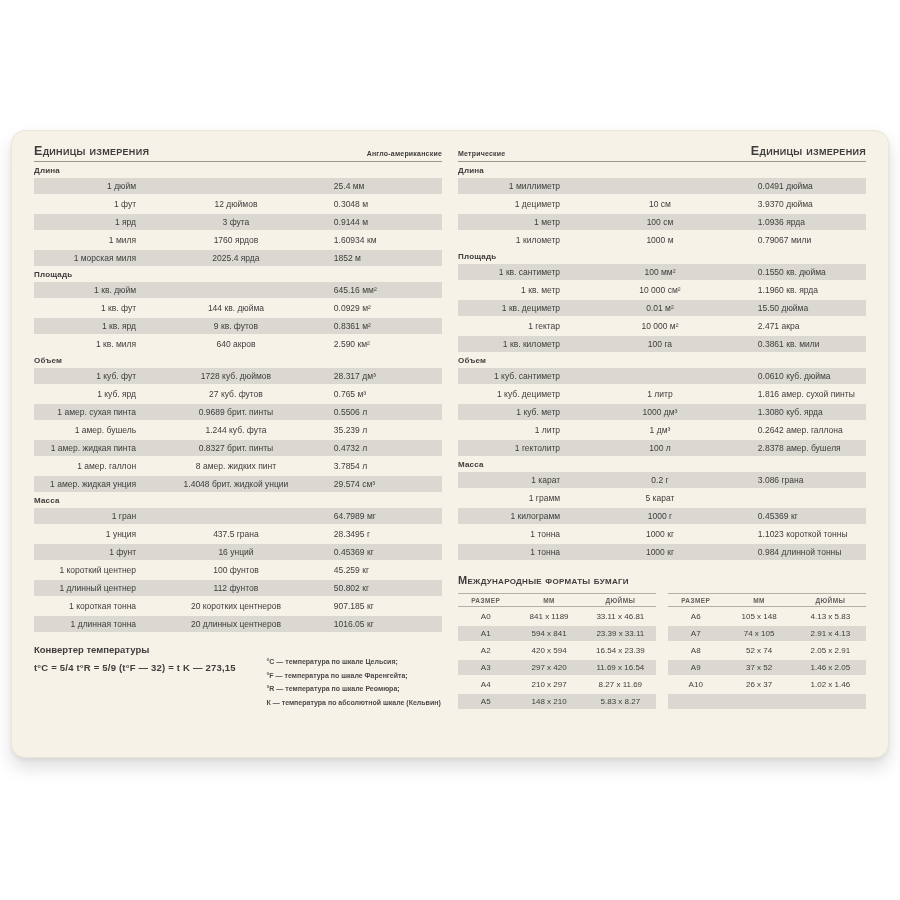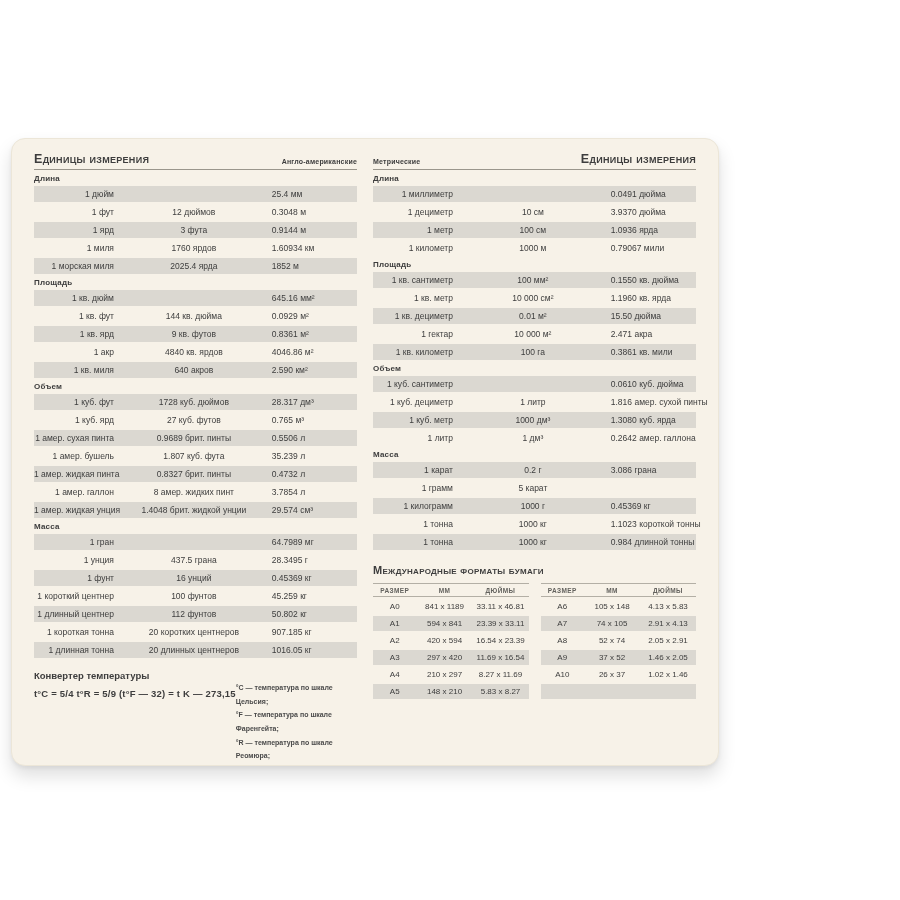--- a/index.html
+++ b/index.html
@@ -11,22 +11,22 @@
   *{box-sizing:border-box;margin:0;padding:0;}
   html,body{width:900px;height:900px;}
   body{
     background:#ffffff;
     font-family:"Liberation Sans", sans-serif;
     color:var(--ink);
     position:relative;
   }
   .card{
     position:absolute;
-    left:11px; top:138px;
-    width:708px; height:628px;
+    left:11px; top:130px;
+    width:878px; height:628px;
     background:var(--card-bg);
     border-radius:14px;
     border:1px solid #ece6d8;
     box-shadow:0 10px 18px rgba(0,0,0,0.13), 0 2px 4px rgba(0,0,0,0.06);
     padding:12px 22px 10px 22px;
     display:flex;
     gap:16px;
     overflow:hidden;
   }
   .col{flex:1 1 0; min-width:0;}
@@ -140,25 +140,20 @@
               <span class="c1">1 кв. фут</span>
               <span class="c2">144 кв. дюйма</span>
               <span class="c3">0.0929 м²</span>
             </div>
             <div class="u-row">
               <span class="c1">1 кв. ярд</span>
               <span class="c2">9 кв. футов</span>
               <span class="c3">0.8361 м²</span>
             </div>
             <div class="u-row">
-              <span class="c1">1 акр</span>
-              <span class="c2">4840 кв. ярдов</span>
-              <span class="c3">4046.86 м²</span>
-            </div>
-            <div class="u-row">
               <span class="c1">1 кв. миля</span>
               <span class="c2">640 акров</span>
               <span class="c3">2.590 км²</span>
             </div>
           </div>
         </div>
         <div class="u-section">
           <div class="u-sec-title">Объем</div>
           <div class="u-rows">
             <div class="u-row">
@@ -171,21 +166,21 @@
               <span class="c2">27 куб. футов</span>
               <span class="c3">0.765 м³</span>
             </div>
             <div class="u-row">
               <span class="c1">1 амер. сухая пинта</span>
               <span class="c2">0.9689 брит. пинты</span>
               <span class="c3">0.5506 л</span>
             </div>
             <div class="u-row">
               <span class="c1">1 амер. бушель</span>
-              <span class="c2">1.807 куб. фута</span>
+              <span class="c2">1.244 куб. фута</span>
               <span class="c3">35.239 л</span>
             </div>
             <div class="u-row">
               <span class="c1">1 амер. жидкая пинта</span>
               <span class="c2">0.8327 брит. пинты</span>
               <span class="c3">0.4732 л</span>
             </div>
             <div class="u-row">
               <span class="c1">1 амер. галлон</span>
               <span class="c2">8 амер. жидких пинт</span>
@@ -331,20 +326,25 @@
             <div class="u-row">
               <span class="c1">1 куб. метр</span>
               <span class="c2">1000 дм³</span>
               <span class="c3">1.3080 куб. ярда</span>
             </div>
             <div class="u-row">
               <span class="c1">1 литр</span>
               <span class="c2">1 дм³</span>
               <span class="c3">0.2642 амер. галлона</span>
             </div>
+            <div class="u-row">
+              <span class="c1">1 гектолитр</span>
+              <span class="c2">100 л</span>
+              <span class="c3">2.8378 амер. бушеля</span>
+            </div>
           </div>
         </div>
         <div class="u-section">
           <div class="u-sec-title">Масса</div>
           <div class="u-rows">
             <div class="u-row">
               <span class="c1">1 карат</span>
               <span class="c2">0.2 г</span>
               <span class="c3">3.086 грана</span>
             </div>

